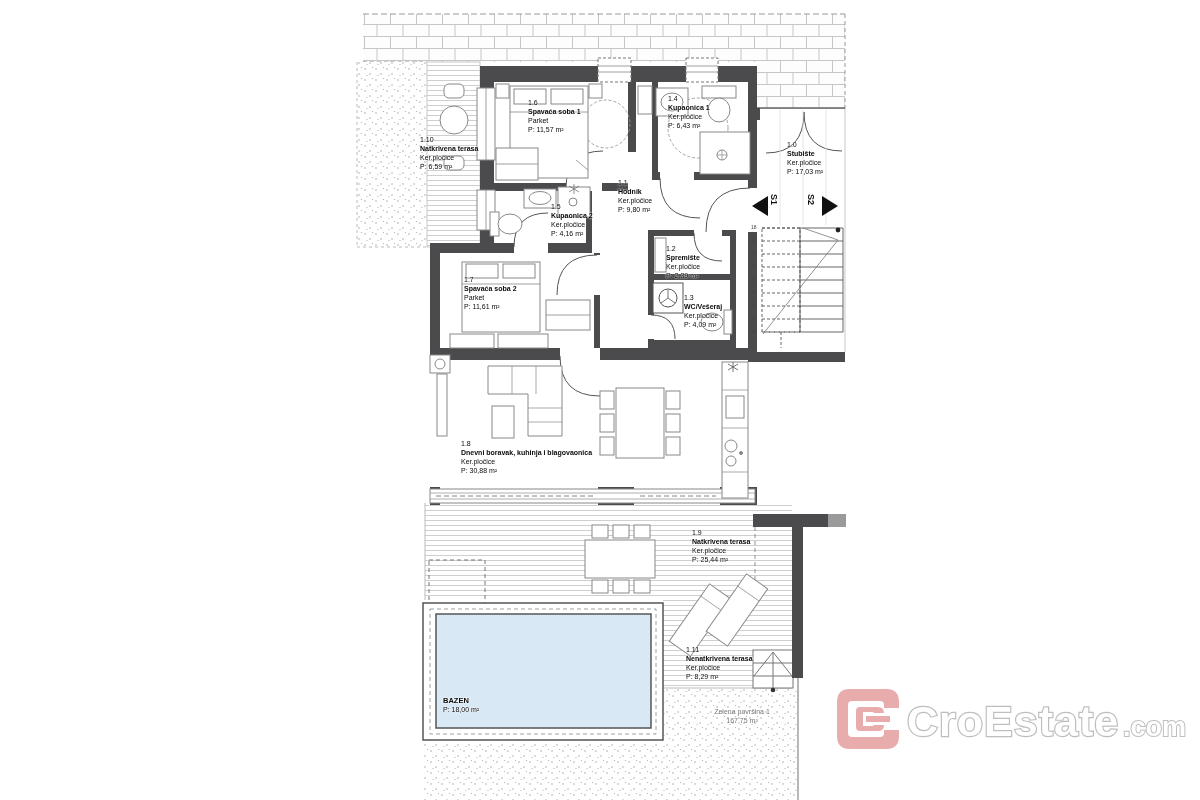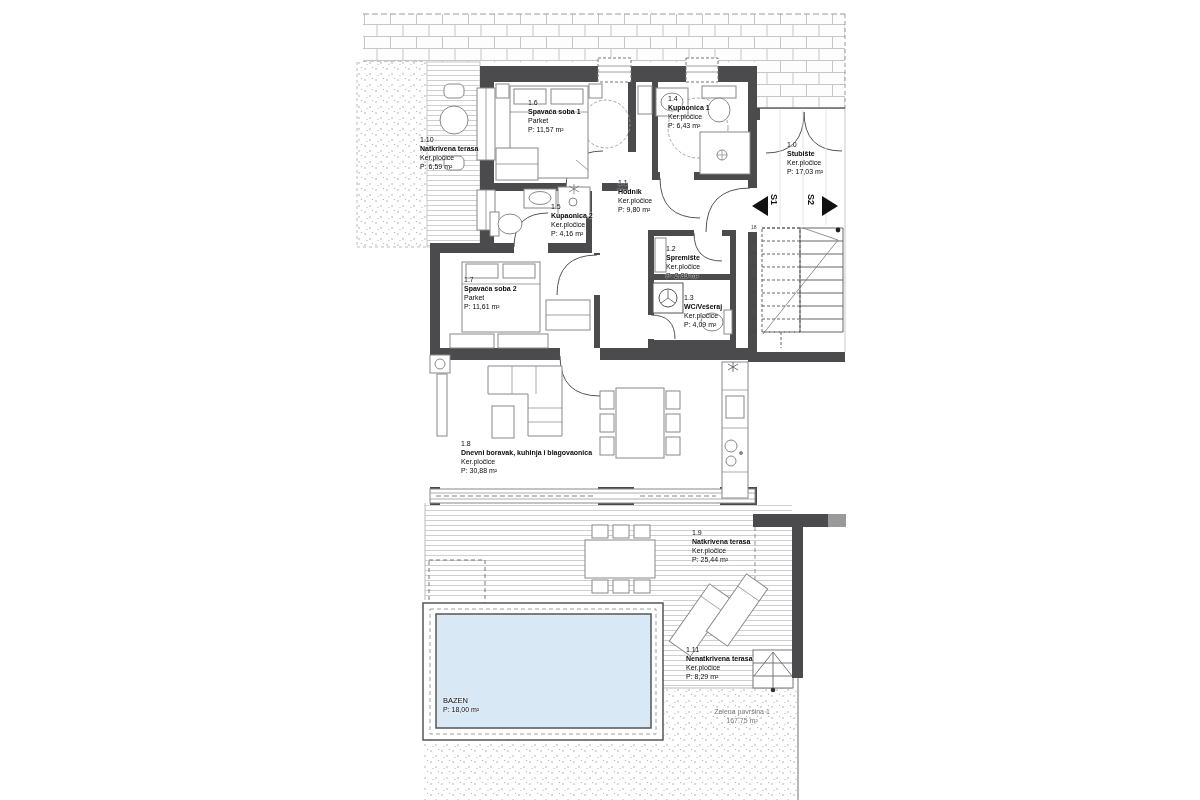--- a/index.html
+++ b/index.html
@@ -4,21 +4,21 @@
 <style>
   html,body{margin:0;padding:0;background:#fff;}
   body{width:1200px;height:800px;overflow:hidden;font-family:"Liberation Sans",sans-serif;}
   #stage{position:relative;width:1200px;height:800px;background:#fff;}
   svg.plan{position:absolute;left:0;top:0;}
   .lbl{position:absolute;font-size:7px;line-height:9px;color:#0a0a0a;white-space:nowrap;
        text-shadow:0 0 2px #fff,0 0 2px #fff;z-index:5;}
   .lbl .nm{font-weight:bold;}
   .lbl.center{text-align:center;}
   .green-lbl{color:#777;text-shadow:none;}
-  .pool-lbl .nm{font-weight:normal;font-size:7.5px;}
+  .pool-lbl .nm{font-weight:bold;font-size:7.5px;}
   .sec-marker{position:absolute;font-size:9px;font-weight:bold;color:#111;
        writing-mode:vertical-rl;z-index:5;}
   .step-num{position:absolute;font-size:5px;line-height:5px;color:#444;z-index:4;}
   .logo{position:absolute;left:833px;top:686px;z-index:6;}
 </style>
 </head>
 <body>
 
 <div id="stage">
 
@@ -379,14 +379,27 @@
 <span class="step-num" style="left:751px;top:225px">18</span>
 <span class="step-num" style="left:751px;top:238px">17</span>
 <span class="step-num" style="left:751px;top:251px">16</span>
 <span class="step-num" style="left:751px;top:264px">15</span>
 <span class="step-num" style="left:751px;top:277px">14</span>
 <span class="step-num" style="left:751px;top:290px">13</span>
 <span class="step-num" style="left:751px;top:303px">12</span>
 <span class="step-num" style="left:751px;top:316px">11</span>
 <span class="step-num" style="left:751px;top:329px">10</span>
 
+<div class="logo">
+  <svg width="365" height="70" viewBox="0 0 365 70">
+    <g fill="#e59a9a" opacity="0.82">
+      <path d="M17,3 H53 Q66,3 66,16 V22 H51 V19 Q51,15 47,15 H19 Q15,15 15,19 V47 Q15,51 19,51 H47 Q51,51 51,47 V44 H66 V50 Q66,63 53,63 H17 Q4,63 4,50 V16 Q4,3 17,3 Z"></path>
+      <path d="M27,21 H45 Q51,21 51,27 H41 Q41,26 39,26 H30 V40 H39 Q41,40 41,39 H51 Q51,45 45,45 H27 Q23,45 23,41 V25 Q23,21 27,21 Z"></path>
+      <path d="M33,30 H57 V36 H33 Z"></path>
+    </g>
+    <g opacity="0.85" font-family="Liberation Sans, sans-serif" font-weight="bold">
+      <text x="74" y="50" font-size="43" letter-spacing="1" fill="#ffffff" stroke="#b3b3b3" stroke-width="2.4" paint-order="stroke">CroEstate</text>
+      <text x="290" y="50" font-size="27" fill="#ffffff" stroke="#b3b3b3" stroke-width="2" paint-order="stroke">.com</text>
+    </g>
+  </svg>
+</div>
 
 </div>
 
 </body></html>

